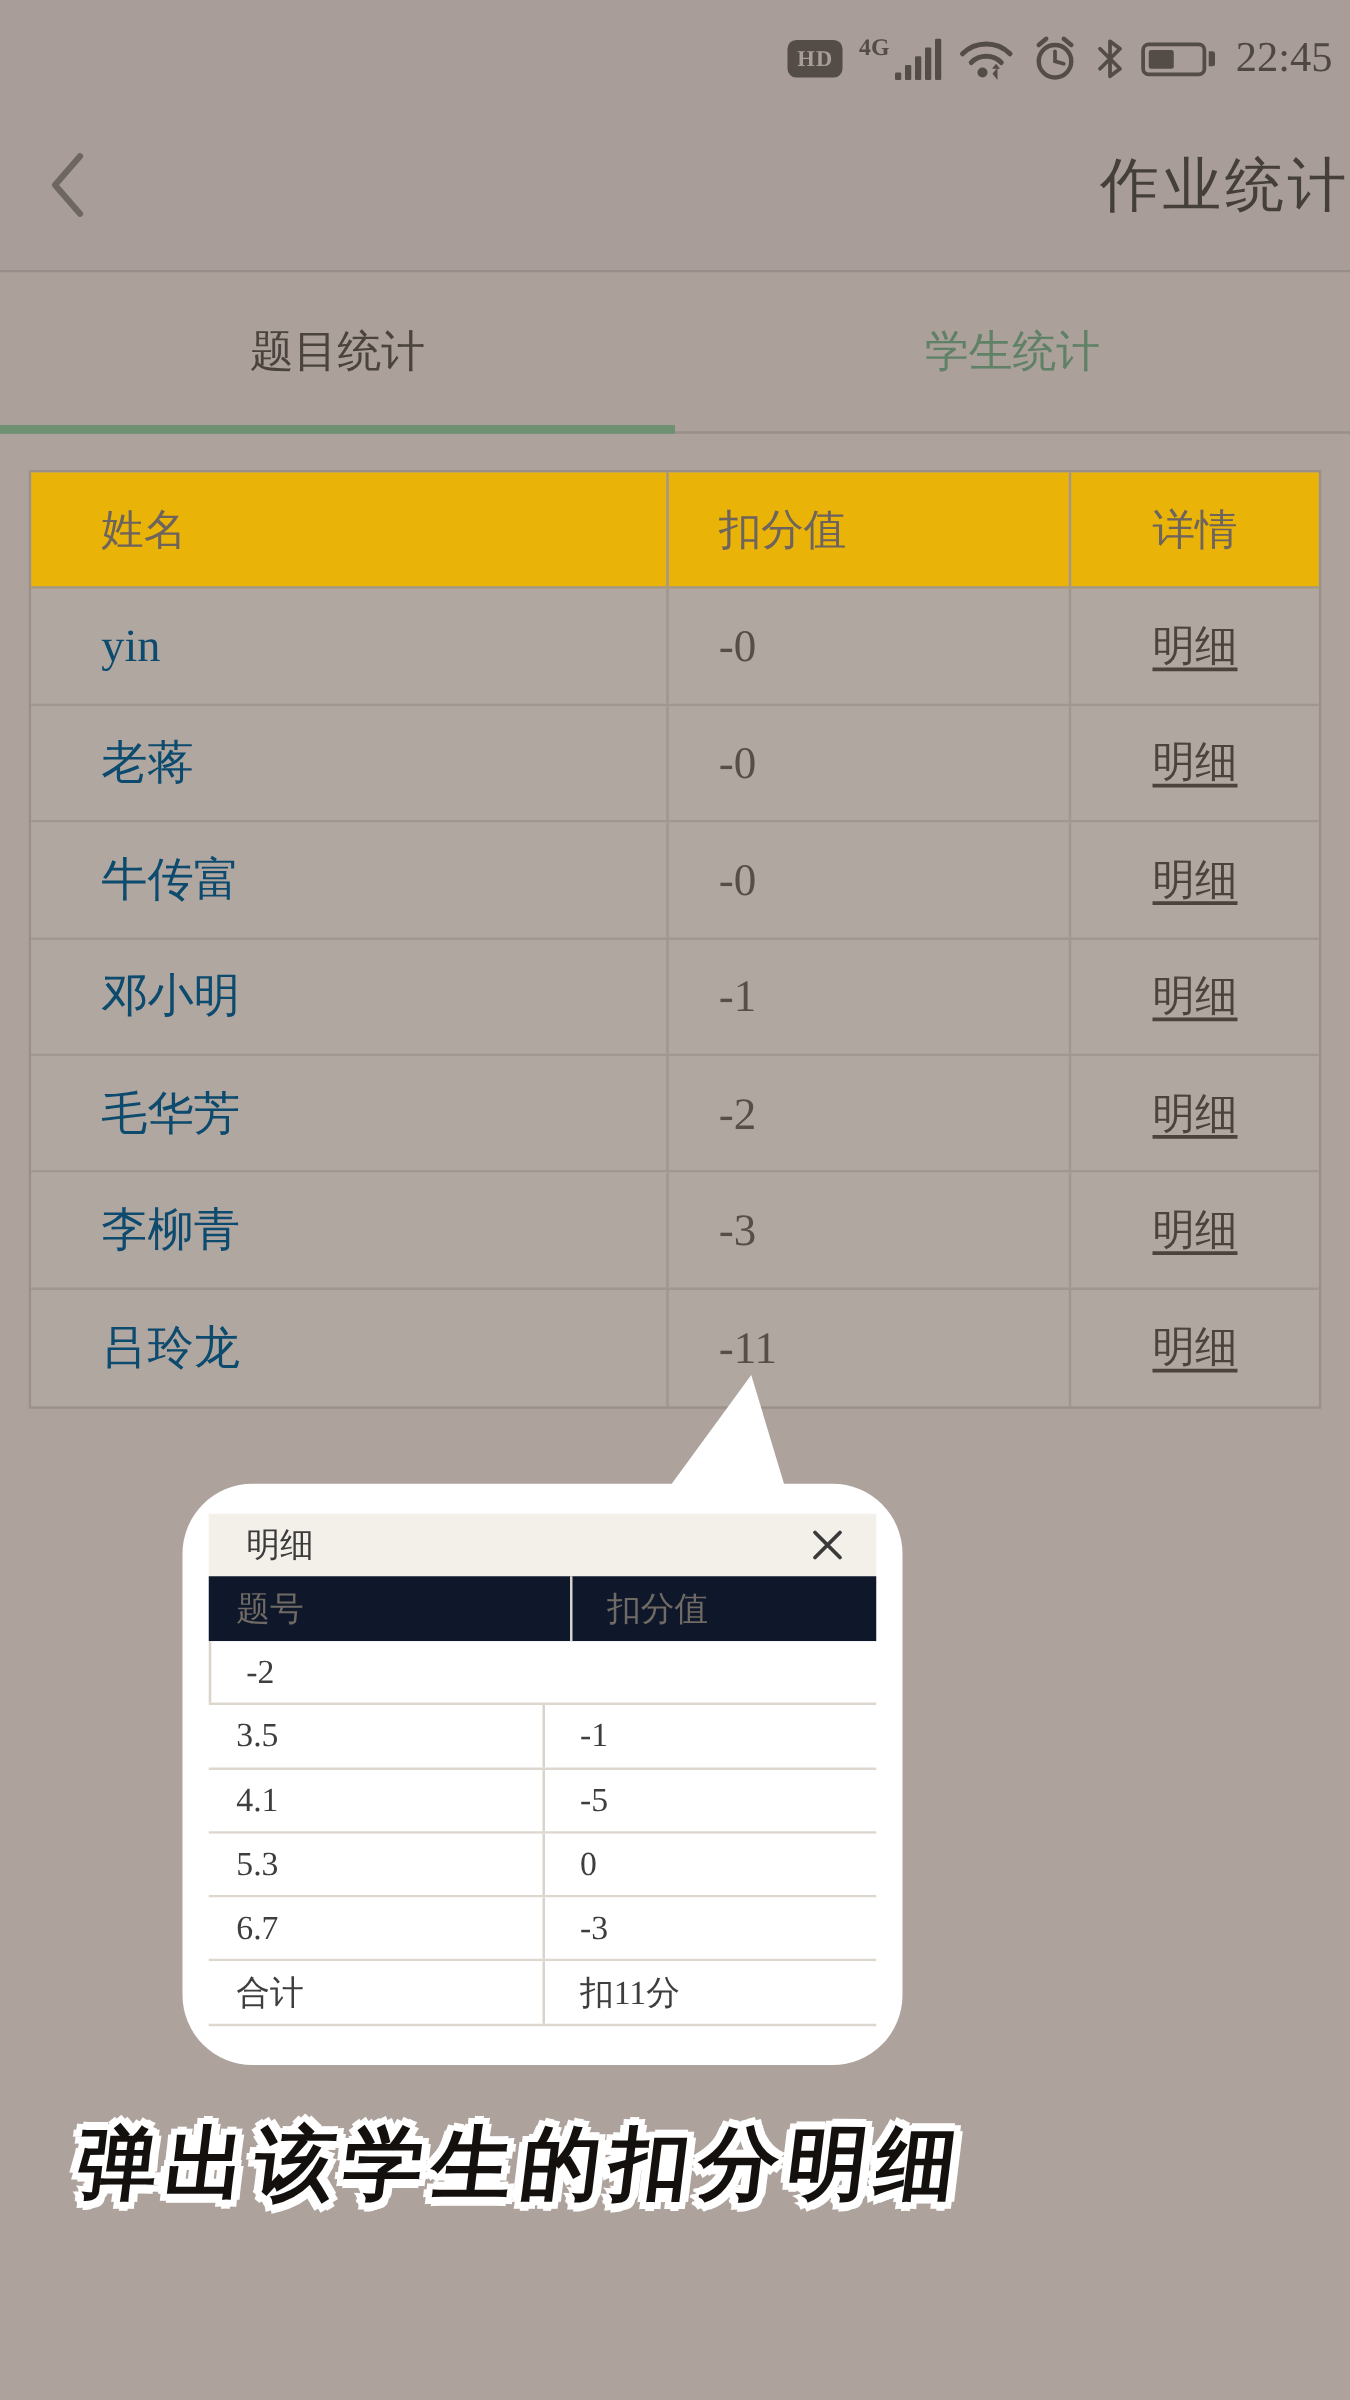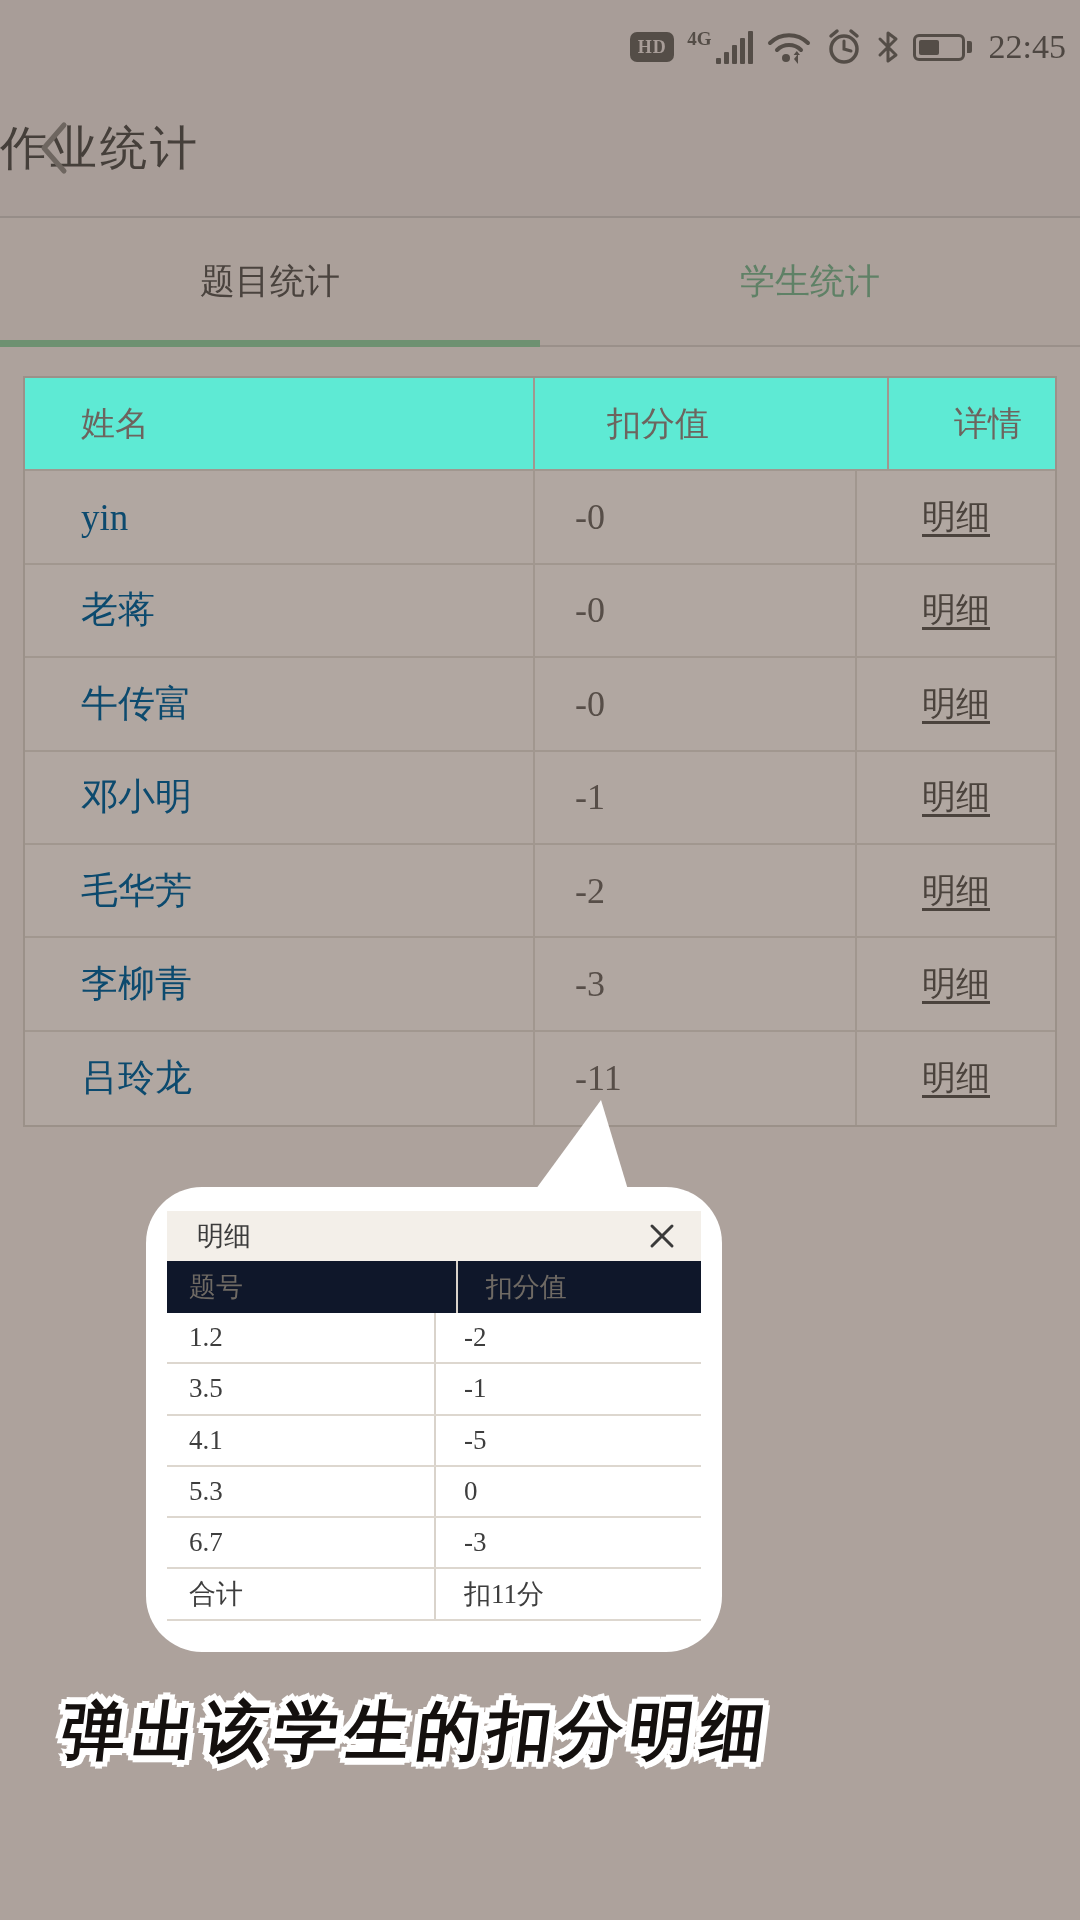--- a/index.html
+++ b/index.html
@@ -28,21 +28,21 @@
   .batt-body{
     width:52px;height:27px;border:3px solid #544d47;border-radius:6px;
     padding:3px;box-sizing:border-box;background:transparent;
   }
   .batt-fill{height:100%;width:52%;background:#544d47;border-radius:2px;}
   .batt-tip{width:5px;height:12px;background:#544d47;border-radius:0 2px 2px 0;margin-left:2px;}
   .time{font-size:34px;color:#4e4742;margin-left:4px;}
   
   .navbar{
     height:138px;background:#a89d98;position:relative;
-    display:flex;align-items:center;justify-content:flex-start;
+    display:flex;align-items:center;justify-content:flex-end;
     border-bottom:2px solid rgba(0,0,0,0.10);box-sizing:border-box;
   }
   .back-btn{position:absolute;left:36px;top:50%;transform:translateY(-50%);width:44px;height:60px;display:flex;align-items:center;}
   .nav-title{font-size:47px;color:#453f3a;font-weight:500;letter-spacing:3px;}
   
   .tabs{
     height:129px;background:#aba09a;display:flex;position:relative;
     border-bottom:2px solid #9a908a;box-sizing:border-box;
   }
   .tab{flex:1;display:flex;align-items:center;justify-content:center;font-size:35px;}
@@ -51,21 +51,21 @@
   .tab-underline{
     position:absolute;left:0;bottom:-2px;width:50%;height:7px;background:#6e9171;
   }
   
   .table{
     margin:29px 23px 0 23px;width:1034px;box-sizing:border-box;
     border:2px solid #9b9189;
   }
   .t-row{display:flex;height:93.4px;box-sizing:border-box;background:#b1a7a1;border-bottom:2px solid #a1978f;}
   .t-row:last-child{border-bottom:none;}
-  .t-row.head{background:#5eead4;gap:32px;}
+  .t-row.head{background:#eab308;}
   .cell{display:flex;align-items:center;box-sizing:border-box;border-right:2px solid #a1978f;}
   .col-name{width:510px;padding-left:56px;}
   .col-value{width:322px;padding-left:40px;}
   .col-detail{flex:1;justify-content:center;border-right:none;}
   .t-row.head .cell{color:#6d645e;font-size:34px;}
   .t-row .col-name{font-size:37px;color:#0c4a6e;}
   .t-row .col-value{font-size:36px;color:#574e48;}
   .detail-link{
     font-size:34px;color:#4b433d;text-decoration:underline;
     text-underline-offset:6px;cursor:pointer;
@@ -236,21 +236,20 @@
         </svg>
       </span>
     </div>
     <div class="p-head-row">
       <div class="p-cell">题号</div>
       <div class="p-cell second">扣分值</div>
     </div>
     <div>
 
         <div class="p-row">
-          <div class="p-cell">1.2</div>
           <div class="p-cell second">-2</div>
         </div>
 
         <div class="p-row">
           <div class="p-cell">3.5</div>
           <div class="p-cell second">-1</div>
         </div>
 
         <div class="p-row">
           <div class="p-cell">4.1</div>

